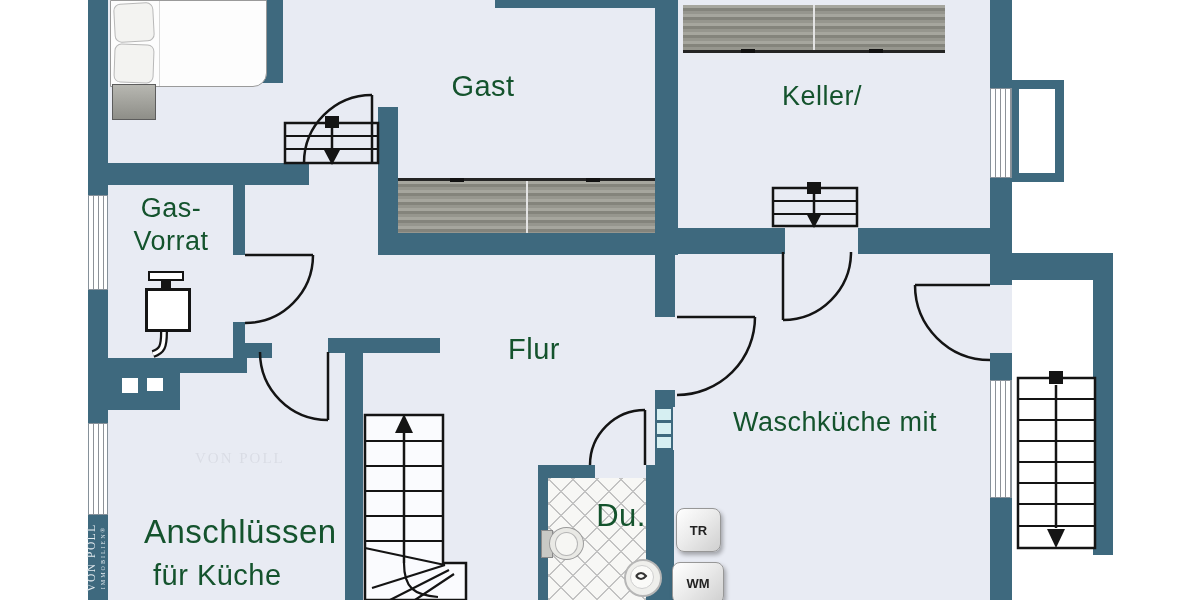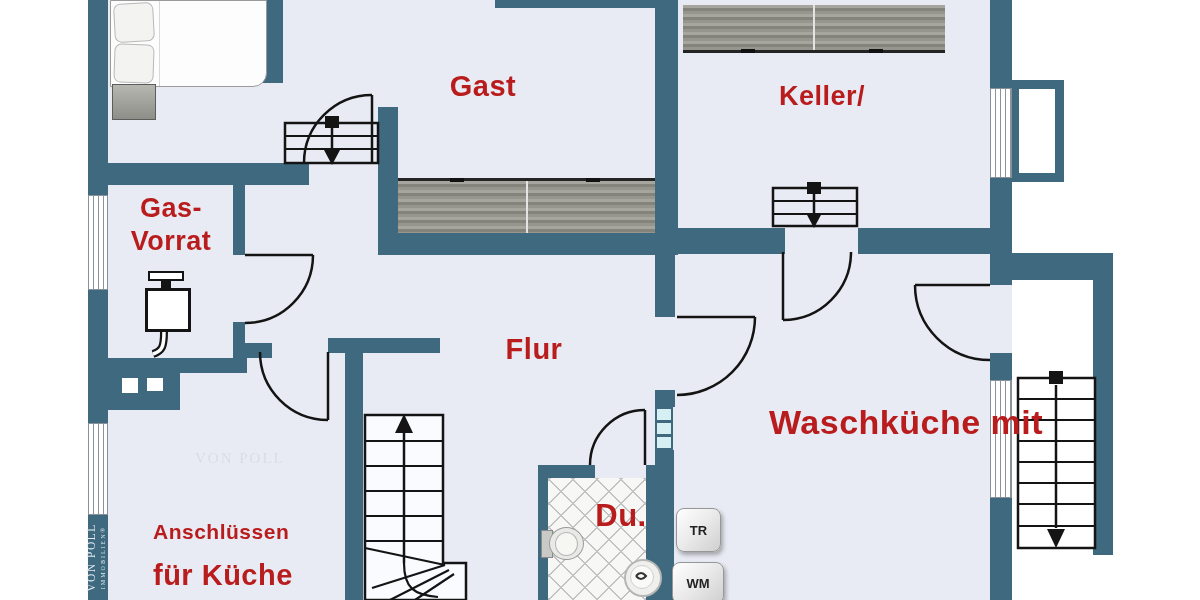--- a/index.html
+++ b/index.html
@@ -8,21 +8,21 @@
   .floor{position:absolute;background:var(--floor,#E8EBF3);z-index:0;}
   .w{position:absolute;background:var(--wall,#3E697E);z-index:10;}
   .hole{position:absolute;background:#fff;z-index:11;}
   .win{position:absolute;background:#fff;z-index:15;
        background-image:repeating-linear-gradient(90deg,#8d9298 0 1px,transparent 1px 5px);
        box-shadow:inset 0 0 0 1px #86919a;}
   .pbox{position:absolute;background:#fff;border:9px solid var(--wall,#3E697E);box-sizing:border-box;z-index:5;}
   .pane{position:absolute;background:var(--glass,#D6EFF2);border:2px solid var(--wall,#3E697E);box-sizing:border-box;z-index:16;}
   .furn{position:absolute;z-index:12;}
   .wood{background:repeating-linear-gradient(180deg,#a6a69e 0 3px,#84847c 3px 6px,#96968e 6px 9px);}
-  .lbl{position:absolute;z-index:30;color:#b91c1c;font-weight:bold;white-space:nowrap;
+  .lbl{position:absolute;z-index:30;color:#14532d;font-weight:normal;white-space:nowrap;
        transform:translate(-50%,-50%);letter-spacing:.5px;}
   .lbl.left{transform:translate(0,-50%);}
   .ov{position:absolute;left:0;top:0;z-index:20;}
   .appl{position:absolute;z-index:13;border-radius:8px;border:1px solid #979797;
         background:linear-gradient(135deg,#ffffff 0%,#ececec 45%,#cfcfcf 100%);
         box-shadow:2px 3px 4px rgba(0,0,0,.30);display:flex;align-items:center;justify-content:center;
         font-weight:bold;font-size:13px;color:#222;}
   .tiles{position:absolute;z-index:11;background:#f7f7f5;
        background-image:repeating-linear-gradient(45deg,#c2c2c2 0 1.5px,transparent 1.5px 17px),
                         repeating-linear-gradient(-45deg,#c2c2c2 0 1.5px,transparent 1.5px 17px);}
@@ -192,22 +192,22 @@
 
       <path stroke="#333" stroke-width="2" d="M636,576 q5,-6 10,0 q-5,6 -10,0"></path>
     </g>
   </svg>
 
   <div class="lbl" style="left:483px;top:86px;font-size:29px;">Gast</div>
   <div class="lbl" style="left:822px;top:96px;font-size:27px;">Keller/</div>
   <div class="lbl" style="left:171px;top:208px;font-size:27px;">Gas-</div>
   <div class="lbl" style="left:171px;top:241px;font-size:27px;">Vorrat</div>
   <div class="lbl" style="left:534px;top:349px;font-size:29px;">Flur</div>
-  <div class="lbl left" style="left:769px;top:422px;font-size:34px;">Waschküche mit</div>
-  <div class="lbl left" style="left:153px;top:532px;font-size:21px;">Anschlüssen</div>
+  <div class="lbl left" style="left:733px;top:422px;font-size:27px;">Waschküche mit</div>
+  <div class="lbl left" style="left:144px;top:532px;font-size:33px;">Anschlüssen</div>
   <div class="lbl left" style="left:153px;top:575px;font-size:29px;">für Küche</div>
   <div class="lbl" style="left:621px;top:516px;font-size:31px;">Du.</div>
 
   <div class="wm">
     <div class="big">VON POLL</div>
     <div class="small">IMMOBILIEN®</div>
   </div>
 
 </div>
 

